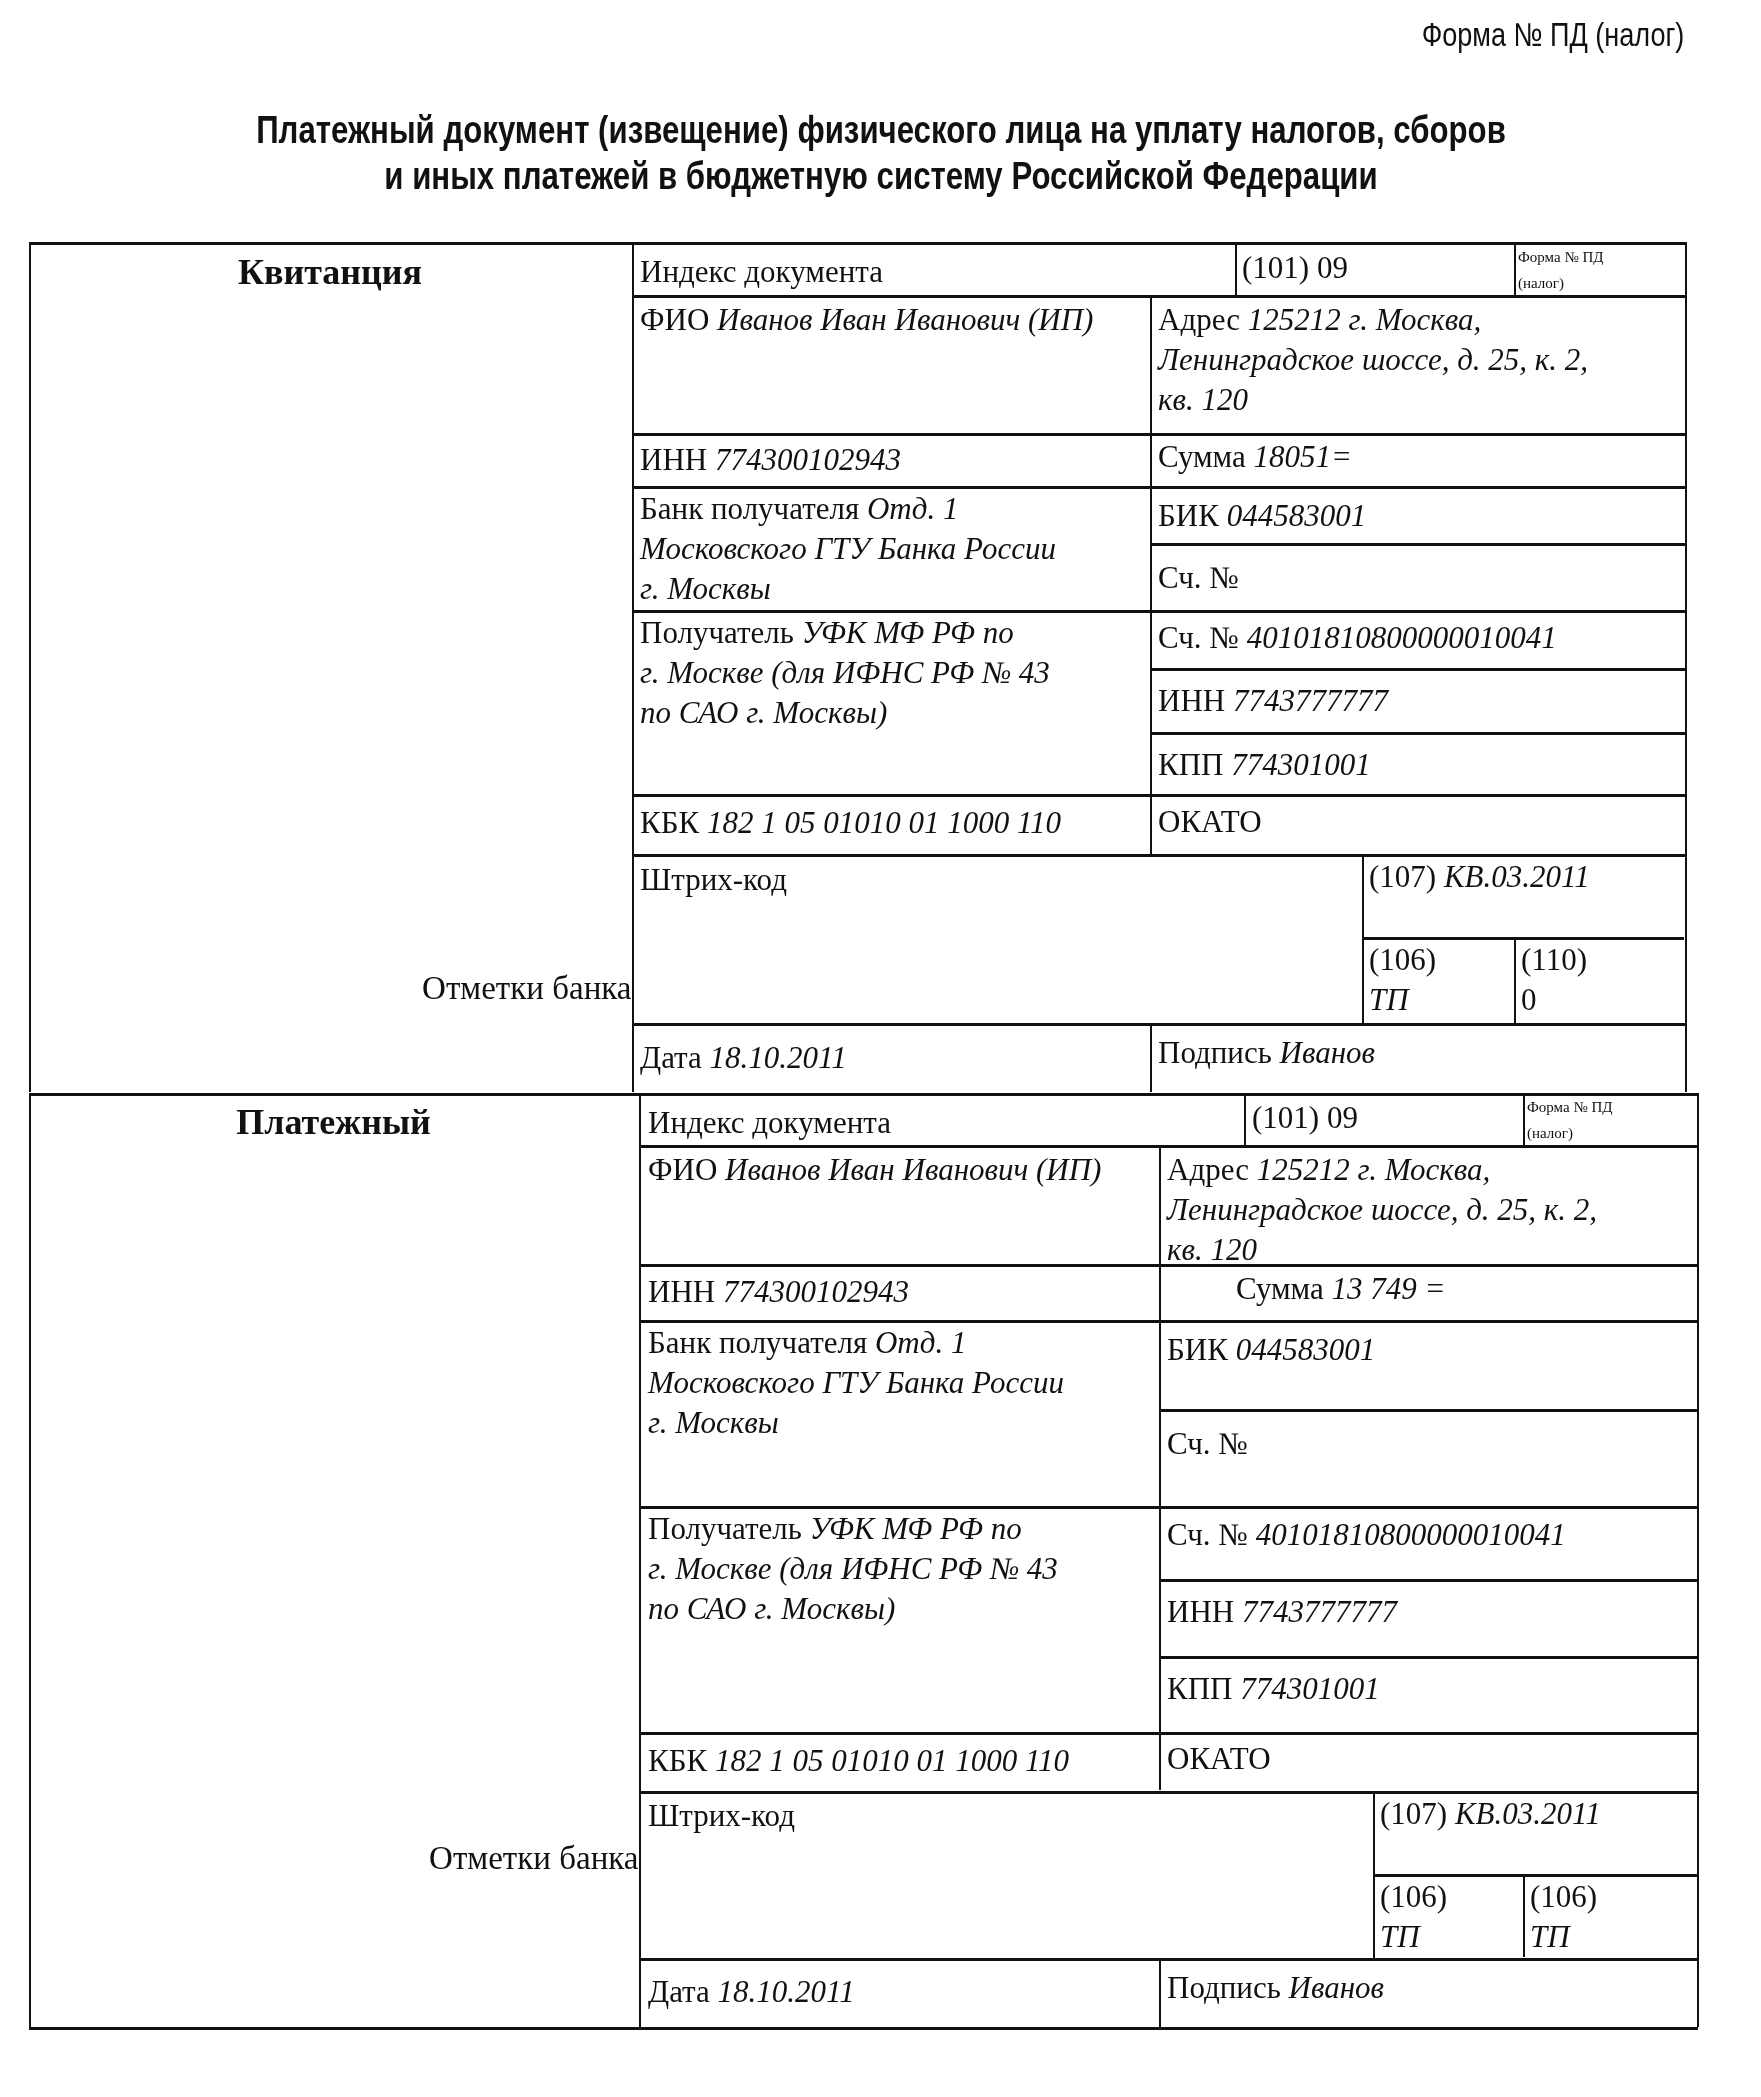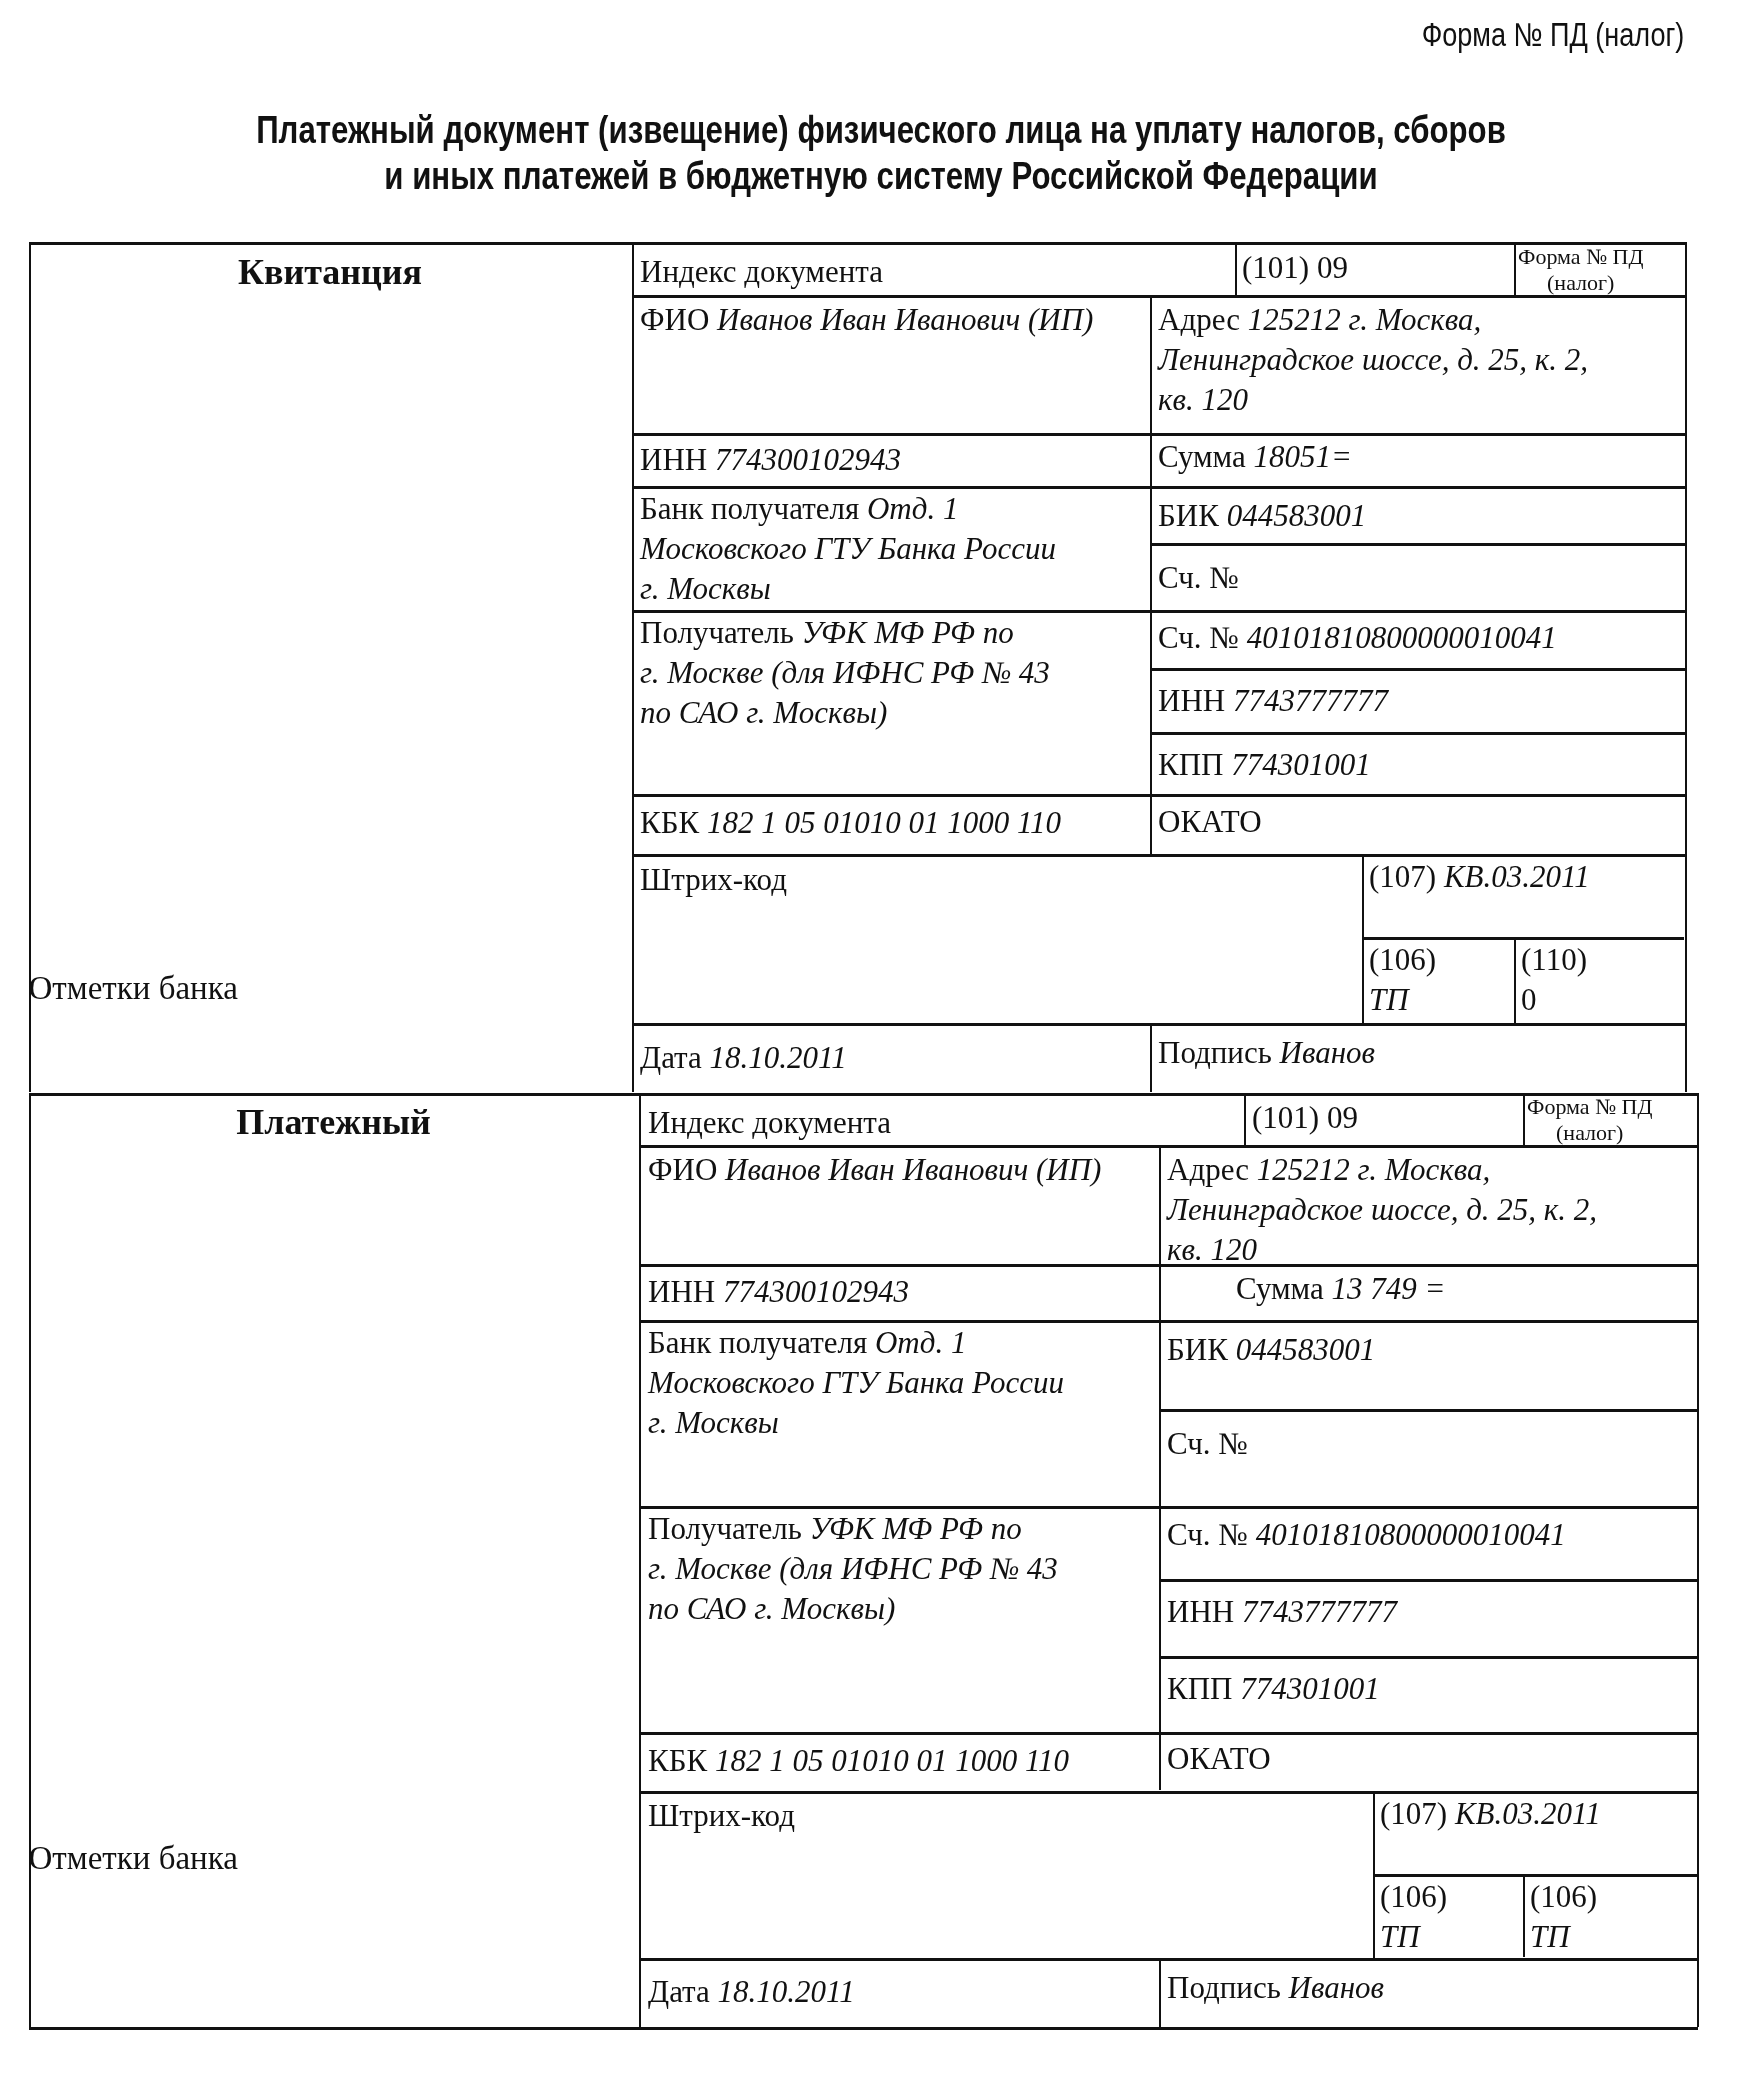--- a/index.html
+++ b/index.html
@@ -4,23 +4,23 @@
 <style>
   html, body { margin: 0; padding: 0; background: #ffffff; }
   body { width: 1762px; height: 2097px; position: relative; overflow: hidden; color: #111; }
   .abs { position: absolute; }
   .form-no { right: 78px; top: 15.7px; font-family: "Liberation Sans", sans-serif; font-size: 33px; transform: scaleX(0.82); transform-origin: right top; }
   .title { left: 0; width: 1762px; text-align: center; font-family: "Liberation Sans", sans-serif; font-weight: bold; font-size: 39px; transform: scaleX(0.80); transform-origin: center top; line-height: 46px; }
   .line-h { position: absolute; height: 2.9px; background: #111; }
   .line-v { position: absolute; width: 2.1px; background: #111; }
   .cell { position: absolute; font-family: "Liberation Serif", serif; font-size: 31px; line-height: 40px; white-space: nowrap; }
   .cell i { font-style: italic; }
-  .small { font-size: 22px; line-height: 26px; text-align: center; }
+  .small { font-size: 15px; line-height: 26px; }
   .sec-title { font-family: "Liberation Serif", serif; font-weight: bold; font-size: 36px; position: absolute; text-align: center; }
-  .bank-marks { font-family: "Liberation Serif", serif; font-size: 33px; position: absolute; text-align: left; }
+  .bank-marks { font-family: "Liberation Serif", serif; font-size: 33px; position: absolute; text-align: right; }
 </style>
 </head>
 <body>
 
 <div class="abs form-no">Форма № ПД (налог)</div>
 <div class="abs title" style="top:107px;">Платежный документ (извещение) физического лица на уплату налогов, сборов</div>
 <div class="abs title" style="top:153px;">и иных платежей в бюджетную систему Российской Федерации</div>
 
 <div id="form-root">
     <div class="line-h" style="left: 28.5px; top: 242px; width: 1656px;"></div>

